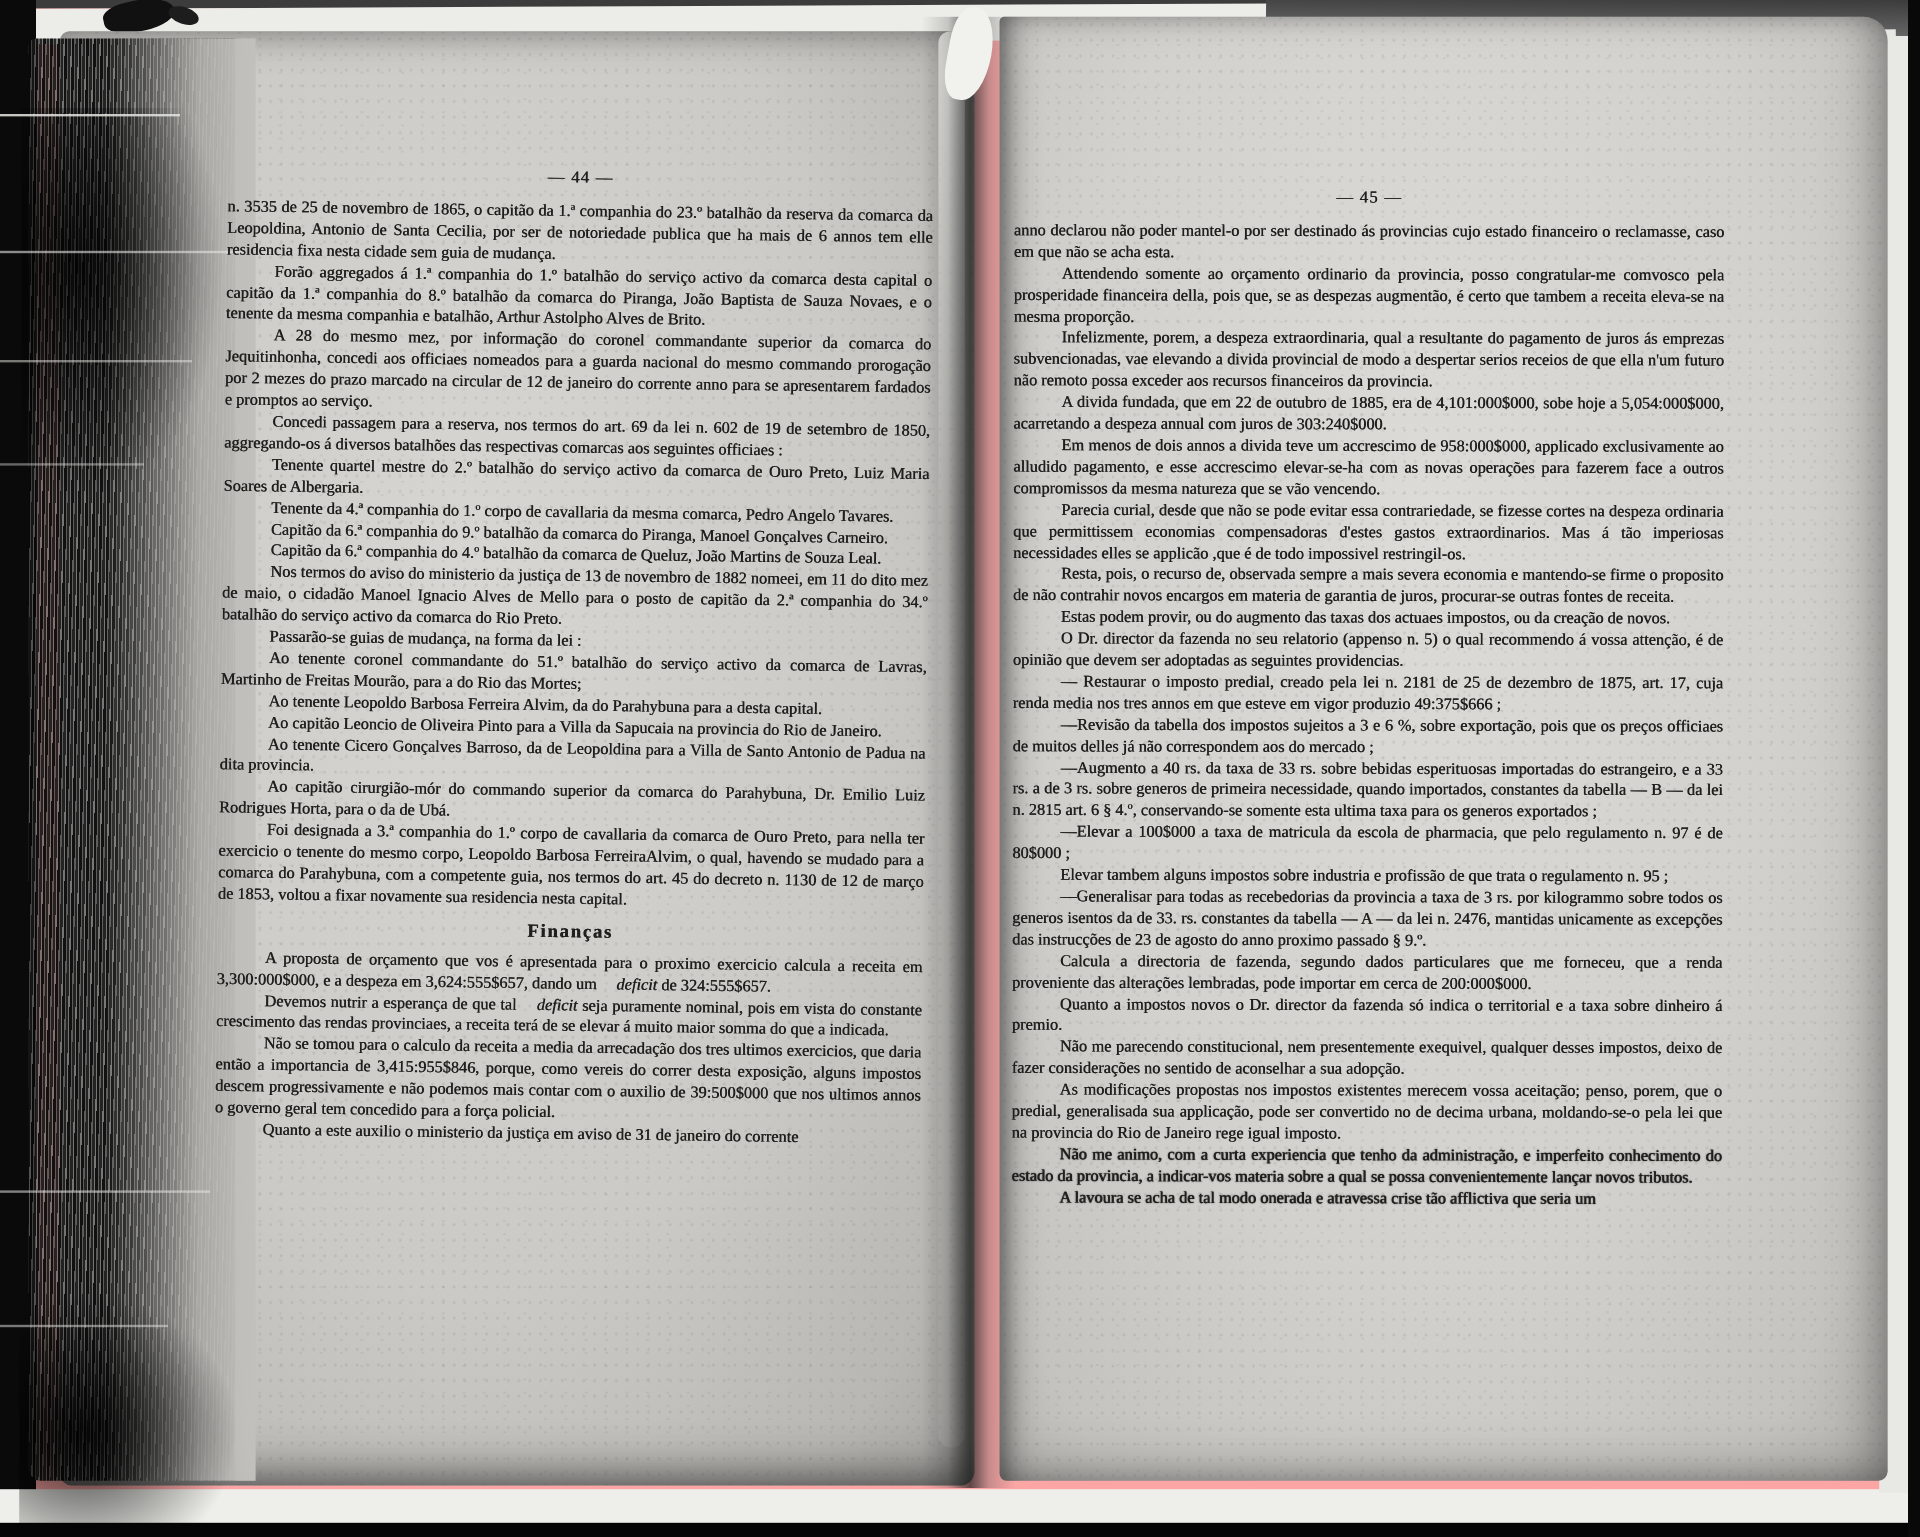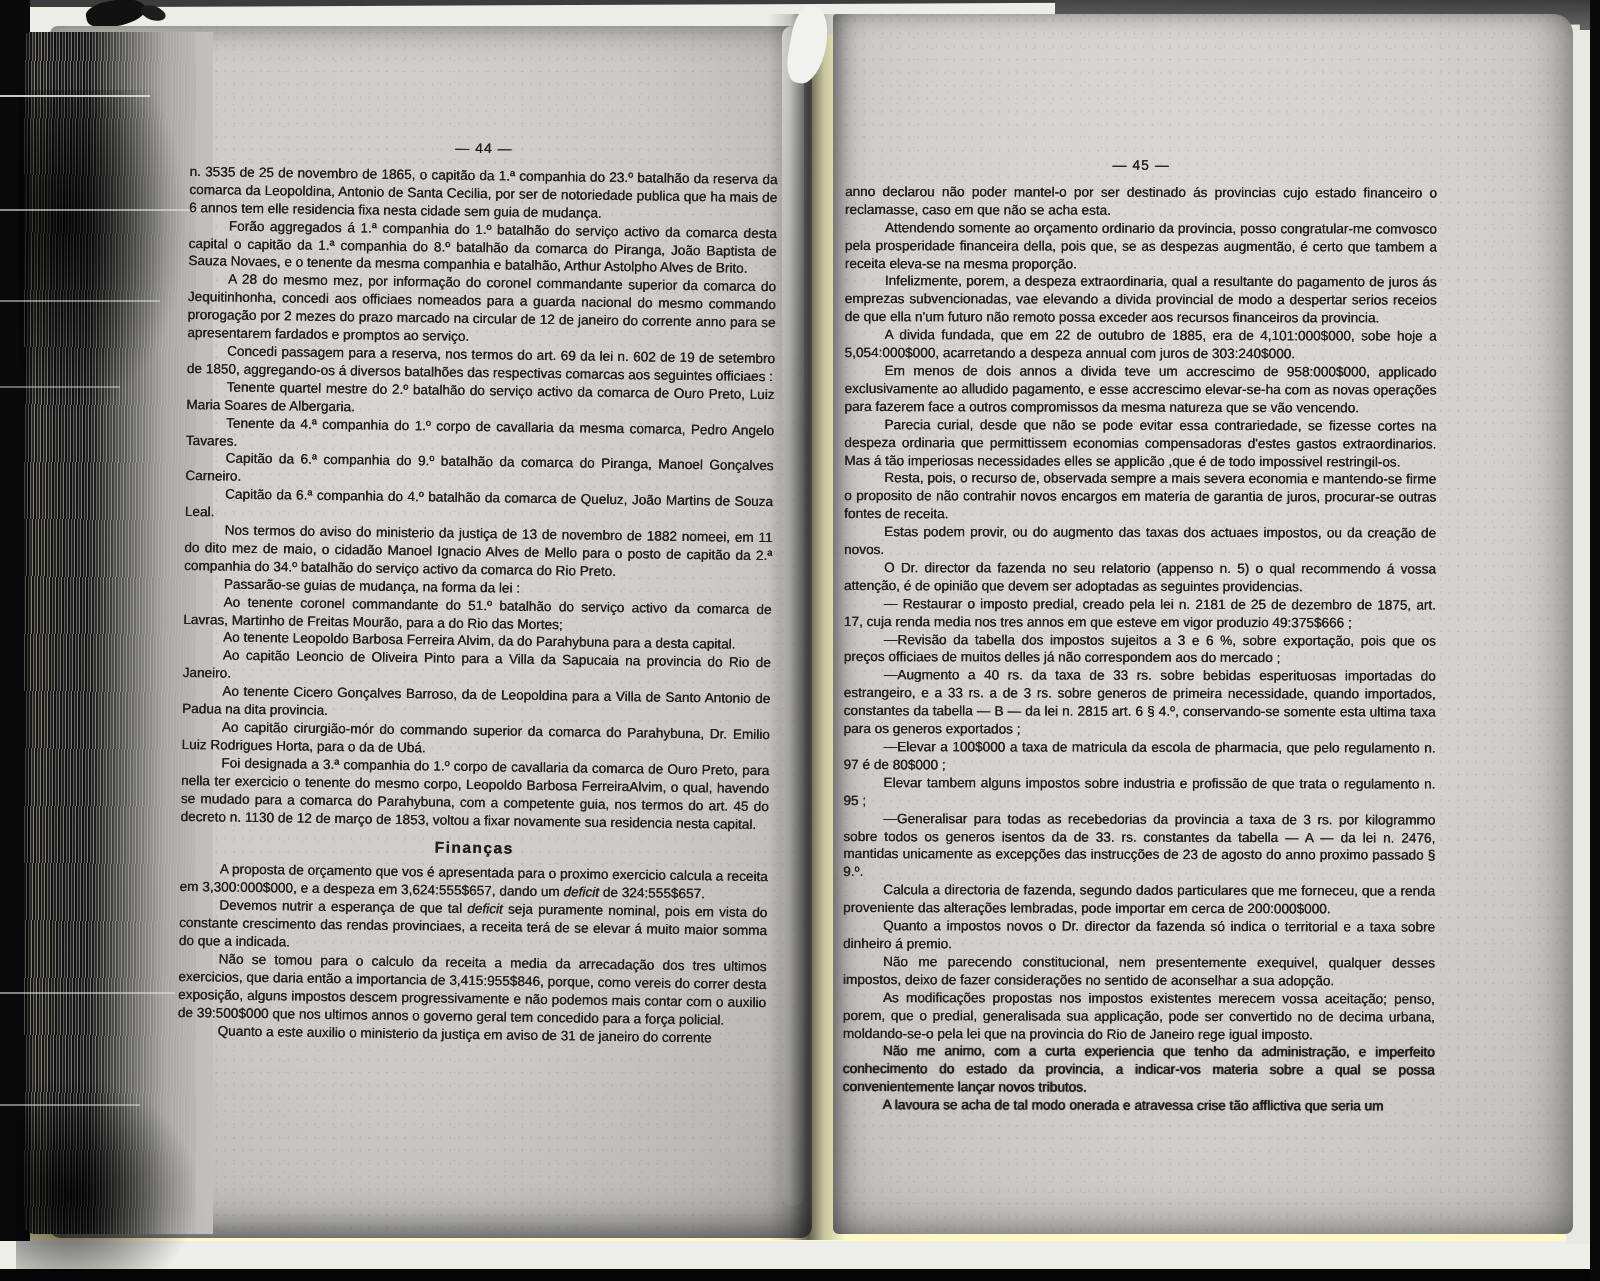--- a/index.html
+++ b/index.html
@@ -1,19 +1,19 @@
 <!DOCTYPE html>
 <html><head>
 <meta charset="utf-8">
 <style>
   html,body{margin:0;padding:0;background:#000;}
   #scene{
     position:relative;width:1600px;height:1281px;overflow:hidden;
-    background:#fef9c3;
-    font-family:Liberation Sans, sans-serif;
+    background:#fca5a5;
+    font-family:Liberation Serif, serif;
   }
   
   .abs{position:absolute;}
   .strip-top-dark{left:0;top:0;width:1600px;height:7px;background:#3c3c3c;}
   .strip-top-white{left:8px;top:5px;width:1150px;height:30px;background:#ecece8;transform:rotate(-0.25deg);}
   .strip-top-white2{left:1120px;top:28px;width:460px;height:24px;background:#e7e7e3;transform:rotate(-0.9deg);}
   .band-top-gray{left:1055px;top:-8px;width:570px;height:42px;
     background:linear-gradient(180deg,#353535,#6f6f6f);transform:rotate(0.7deg);}
   .blob-top-a{left:86px;top:0;width:60px;height:26px;background:#111;border-radius:40% 60% 50% 50%;transform:rotate(-12deg);}
   .blob-top-b{left:140px;top:6px;width:26px;height:14px;background:#1d1d1d;border-radius:50%;transform:rotate(18deg);}
@@ -95,21 +95,21 @@
     font-size:13.6px;line-height:17.9px;text-align:justify;
     text-shadow:0.35px 0 0 currentColor;}
   .left-text{left:190px;top:136px;width:588px;transform:rotate(0.8deg);transform-origin:0 0;}
   .right-text{left:845px;top:156px;width:592px;transform:rotate(0.15deg);transform-origin:0 0;}
   .page-number{text-align:center;font-size:14px;letter-spacing:1px;margin:0 0 9px 0;}
   .para{margin:0;text-indent:40px;}
   .para.no-indent{text-indent:0;}
   .para.smudge{text-shadow:0.55px 0 0 currentColor, 0 0 1.4px rgba(38,36,34,.85);}
   .section-heading{margin:10px 0 7px 0;text-align:center;font-weight:bold;
     font-size:15.5px;letter-spacing:1.5px;}
-  em{font-style:italic;}
+  em{font-style:italic;margin-left:13px;}
 </style>
 </head>
 <body>
 
 <div id="scene">
 
   <div class="abs strip-top-dark"></div>
   <div class="abs strip-top-white"></div>
   <div class="abs band-top-gray"></div>
   <div class="abs strip-top-white2"></div>

